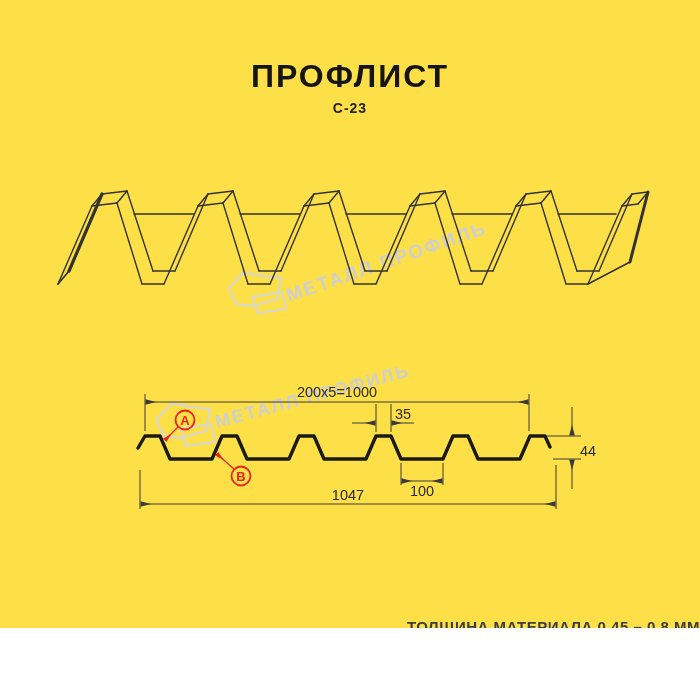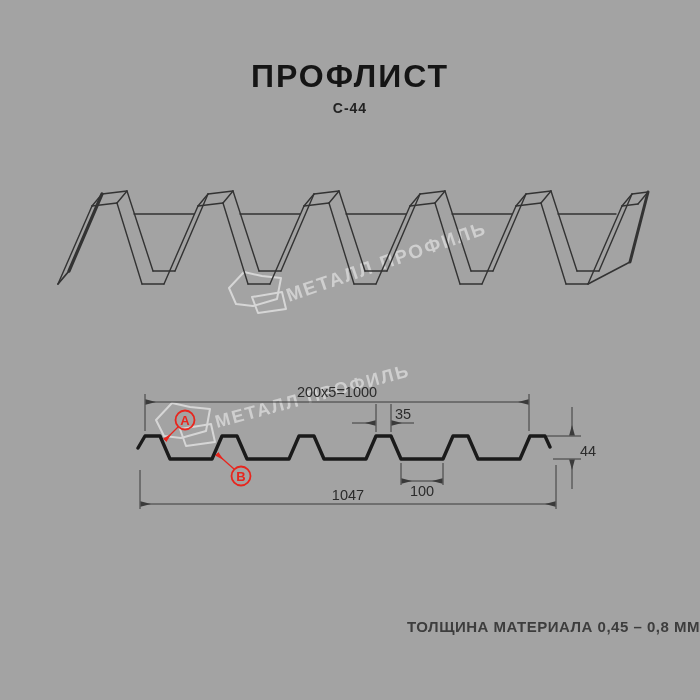--- a/index.html
+++ b/index.html
@@ -1,35 +1,35 @@
 <!DOCTYPE html>
 <html><head>
 <meta charset="utf-8">
 <style>
   html,body{margin:0;padding:0;background:#ffffff;}
-  .page{position:relative;width:700px;height:700px;background:#a3a3a3;overflow:hidden;
+  .page{position:relative;width:700px;height:628px;background:#fde047;overflow:hidden;
         font-family:"Liberation Sans", sans-serif;}
   .title{position:absolute;top:58px;left:0;width:100%;text-align:center;
          font-size:32px;font-weight:bold;letter-spacing:2px;color:#151515;}
   .subtitle{position:absolute;top:100px;left:0;width:100%;text-align:center;
          font-size:14px;font-weight:bold;letter-spacing:1px;color:#222;}
   .footer{position:absolute;top:618px;left:0;width:100%;text-align:right;
          font-size:15px;font-weight:bold;letter-spacing:0.5px;color:#3d3d3d;}
   svg{position:absolute;left:0;top:0;}
   .dimtext{font-family:"Liberation Sans",sans-serif;font-size:14.5px;fill:#2b2b2b;}
   .callout{font-family:"Liberation Sans",sans-serif;font-size:13px;font-weight:bold;}
   .wmtext{font-family:"Liberation Sans",sans-serif;font-weight:bold;letter-spacing:2px;}
 </style>
 </head>
 <body>
 
 <div class="page">
 
   <div class="title">ПРОФЛИСТ</div>
-  <div class="subtitle">С-44</div>
+  <div class="subtitle">С-23</div>
 
   <svg width="700" height="700" viewBox="0 0 700 700">
     <defs>
       <marker id="arr" viewBox="0 0 10 6" refX="9.5" refY="3" markerWidth="11" markerHeight="6.6" orient="auto-start-reverse" markerUnits="userSpaceOnUse">
         <path d="M0.5,3 L10,0.4 L10,5.6 Z" fill="#3a3a3a"></path>
       </marker>
       <marker id="arrRed" viewBox="0 0 10 6" refX="9.5" refY="3" markerWidth="10" markerHeight="6" orient="auto-start-reverse" markerUnits="userSpaceOnUse">
         <path d="M0.5,3 L10,0.6 L10,5.4 Z" fill="#e8251d"></path>
       </marker>
     </defs>

